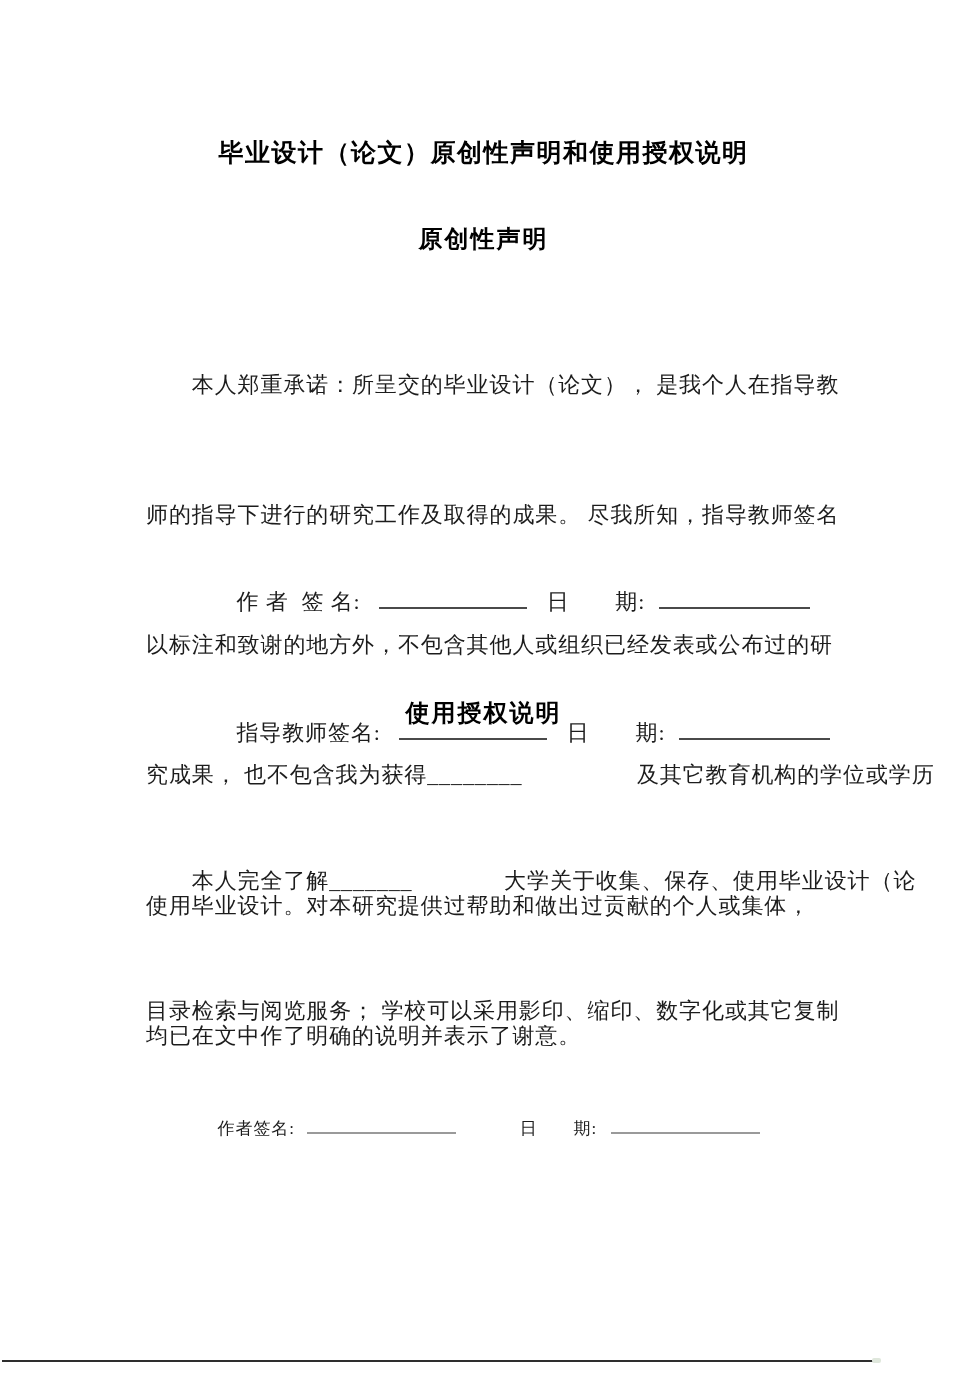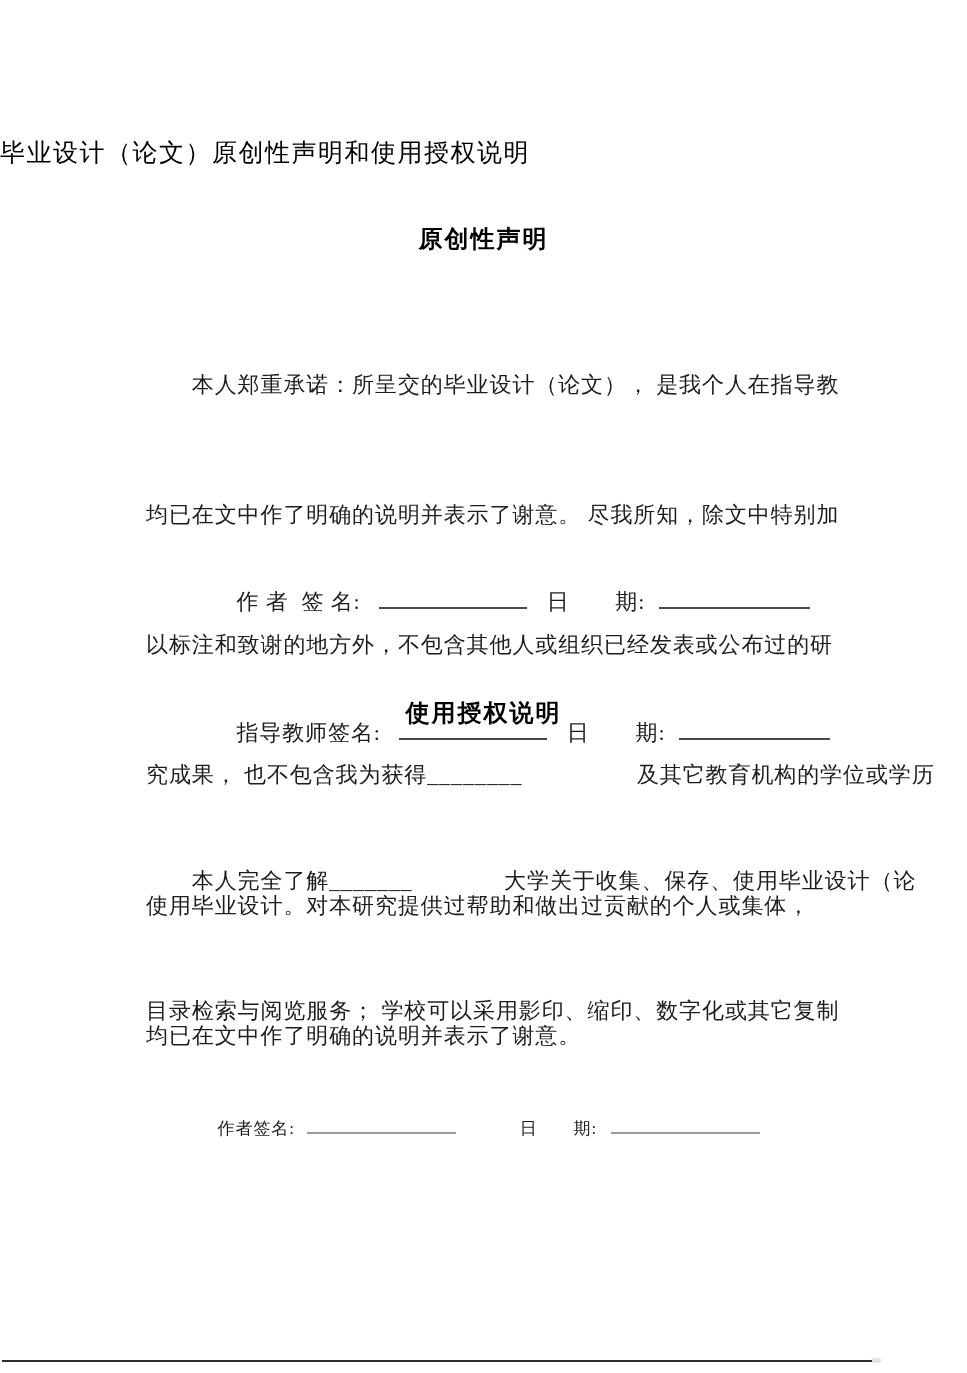--- a/index.html
+++ b/index.html
@@ -9,22 +9,23 @@
     height: 1373px;
     background: #ffffff;
     overflow: hidden;
     font-family: "Liberation Serif", serif;
     color: #1c1c1c;
   }
   .doc-title {
     position: absolute;
     top: 136px; left: 0; width: 100%;
     margin: 0;
+    text-align: center;
     font-family: "Liberation Sans", sans-serif;
-    font-weight: normal;
+    font-weight: bold;
     font-size: 25px;
     line-height: 32px;
     letter-spacing: 1.5px;
     color: #000000;
   }
   .sec-heading {
     position: absolute;
     left: 0; width: 100%;
     margin: 0;
     text-align: center;
@@ -96,21 +97,21 @@
 <body>
 
 <div class="page">
 
   <h1 class="doc-title">毕业设计（论文）原创性声明和使用授权说明</h1>
 
   <h2 class="sec-heading sec1-heading">原创性声明</h2>
 
   <div class="para para1">
     <div class="line">　　本人郑重承诺：所呈交的毕业设计（论文）， 是我个人在指导教</div>
-    <div class="line">均已在文中作了明确的说明并表示了谢意。 尽我所知，除文中特别加</div>
+    <div class="line">师的指导下进行的研究工作及取得的成果。 尽我所知，指导教师签名</div>
     <div class="line">以标注和致谢的地方外，不包含其他人或组织已经发表或公布过的研</div>
     <div class="line">究成果， 也不包含我为获得________　　　　　及其它教育机构的学位或学历</div>
     <div class="line">使用毕业设计。对本研究提供过帮助和做出过贡献的个人或集体，</div>
     <div class="line">均已在文中作了明确的说明并表示了谢意。</div>
   </div>
 
   <div class="sig-block sig-block1">
     <div class="sig-row">
       <span class="sig-label">作 者  签 名:</span><span class="blank blank-sig"></span><span class="sig-date">日　　期:</span><span class="blank blank-date"></span>
     </div>

